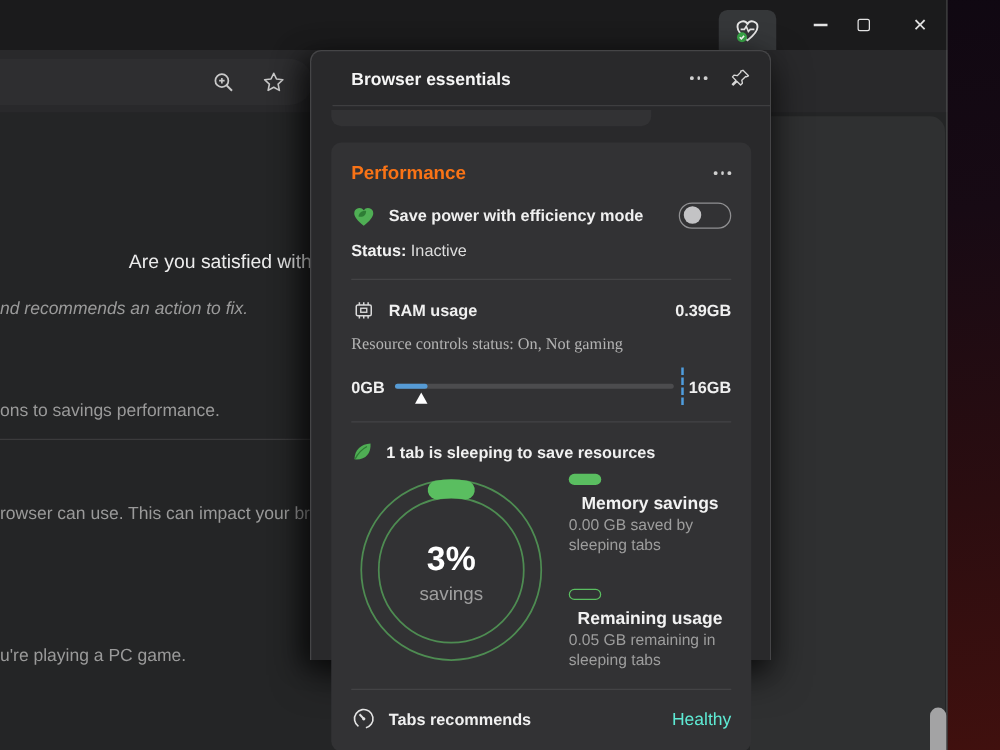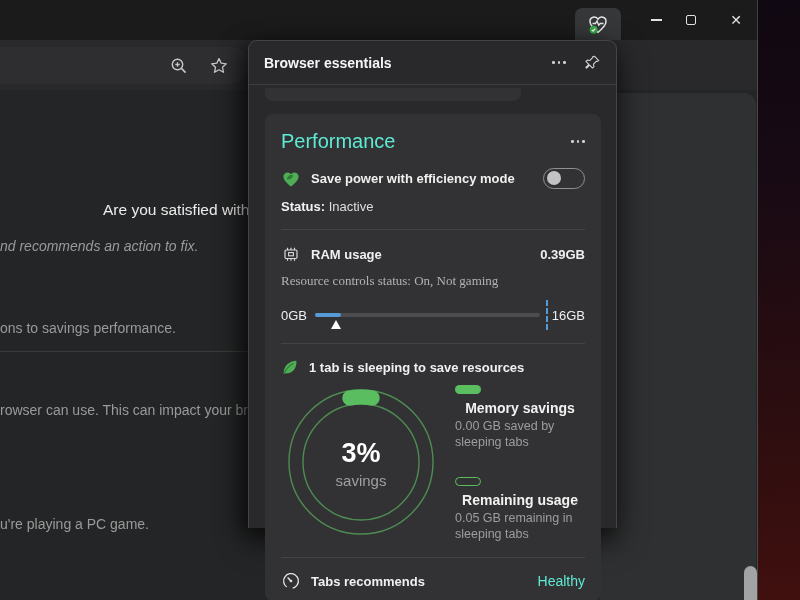--- a/index.html
+++ b/index.html
@@ -33,43 +33,43 @@
   .settings-card { position:absolute; left:600px; top:3px; width:156px; height:507px;
     background:#2f3031; border-radius:0 12px 0 0; }
   .scroll-thumb { position:absolute; left:744px; top:476px; width:13px; height:34px; background:#a3a3a4; border-radius:7px 7px 0 0; }
   .bg-line { position:absolute; white-space:nowrap; color:#9a9a9a; font-size:14px; }
   .bg-line.bright { color:#ececec; font-size:15.5px; }
   .bg-divider { position:absolute; left:0; top:261px; width:248px; height:1px; background:#3b3b3c; }
 
   
   .flyout { position:absolute; left:248px; top:40px; width:369px; height:488px;
     background:#29292b; border-radius:9px 9px 0 0; border:1px solid #454547; border-bottom:none;
-    box-shadow:0 12px 30px rgba(0,0,0,.65), -8px 4px 20px rgba(0,0,0,.45); }
+    box-shadow:0 12px 30px rgba(0,0,0,.65), -8px 4px 20px rgba(0,0,0,.45);padding-left:17px; }
   .fly-header { height:44px; display:flex; align-items:center; padding:0 15px; border-bottom:1px solid #3e3e40; }
   .fly-title { font-size:14px; font-weight:bold; color:#f5f5f5; flex:1; }
   .fly-header-icons { display:flex; align-items:center; gap:18px; }
   .partial-card { position:absolute; left:16px; top:47px; width:256px; height:13px; background:#323234; border-radius:0 0 8px 8px; }
   .main-card { position:absolute; left:16px; top:73px; width:336px; height:487px;
     background:#323234; border-radius:8px; padding:0 16px; overflow:hidden; }
 
   .card-title-row { margin-top:16px; display:flex; align-items:center; justify-content:space-between; }
-  .card-title { font-size:20px; font-weight:normal; color:#5eead4; }
+  .card-title { font-size:15px; font-weight:bold; color:#f97316; }
   .row { display:flex; align-items:center; gap:10px; }
   .eff-row { margin-top:15px; }
   .row-label { font-size:13px; font-weight:bold; color:#f0f0f0; flex:1; }
   .toggle { width:42px; height:21px; border:1.5px solid #909092; border-radius:11px; position:relative; flex:none; }
   .toggle .knob { position:absolute; left:2.5px; top:1.5px; width:14.5px; height:14.5px; border-radius:50%; background:#c3c3c5; }
   .status-line { margin-top:10px; font-size:13px; color:#dedede; }
   .status-line b { color:#f2f2f2; }
   .divider { height:1px; background:#434345; margin-top:15px; }
   .ram-row { margin-top:14px; }
   .row-value { font-size:13px; font-weight:bold; color:#f0f0f0; }
   .resource-line { margin-top:9px; font-size:13px; color:#b3b3b3;font-family:Liberation Serif, serif; }
   .slider-row { margin-top:13px; display:flex; align-items:center; height:26px; }
-  .slider-min,.slider-max { font-size:13px; font-weight:normal; color:#f0f0f0; }
+  .slider-min,.slider-max { font-size:13px; font-weight:bold; color:#f0f0f0; }
   .track { flex:1; height:4px; background:#4c4c4e; border-radius:2px; margin:0 6px 0 8px; position:relative; }
   .track .fill { position:absolute; left:0; top:0; width:26px; height:4px; background:#569bd5; border-radius:2px; }
   .track .tri { position:absolute; left:16px; top:7px; width:0; height:0;
     border-left:5.5px solid transparent; border-right:5.5px solid transparent; border-bottom:9px solid #ffffff; }
   .dash-line { width:0; height:30px; border-left:2px dashed #4f9ddd; margin-right:4px; }
   .sleep-row { margin-top:14px; }
   .chart-row { margin-top:6px; display:flex; align-items:flex-start; }
   .donut { width:160px; height:160px; flex:none; }
   .donut text { font-family:"Liberation Sans", sans-serif; }
   .legend { margin-left:14px; padding-top:3px; width:132px; }

